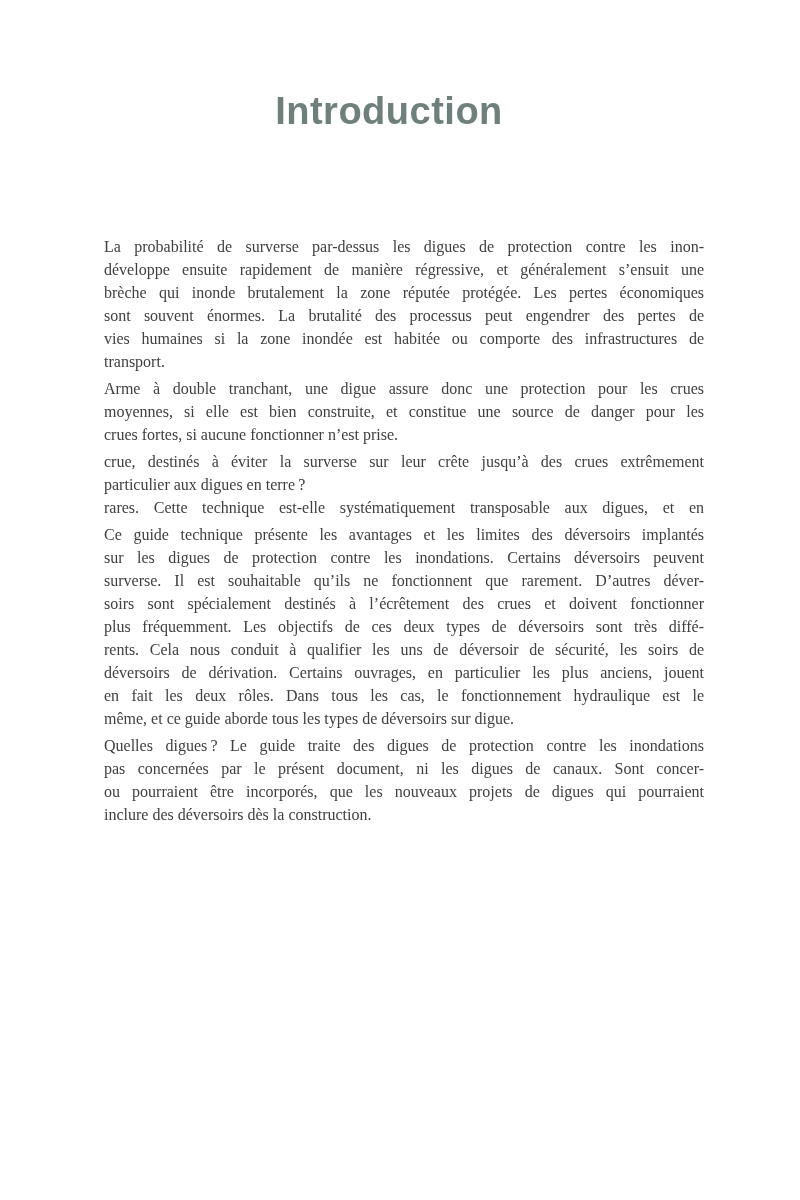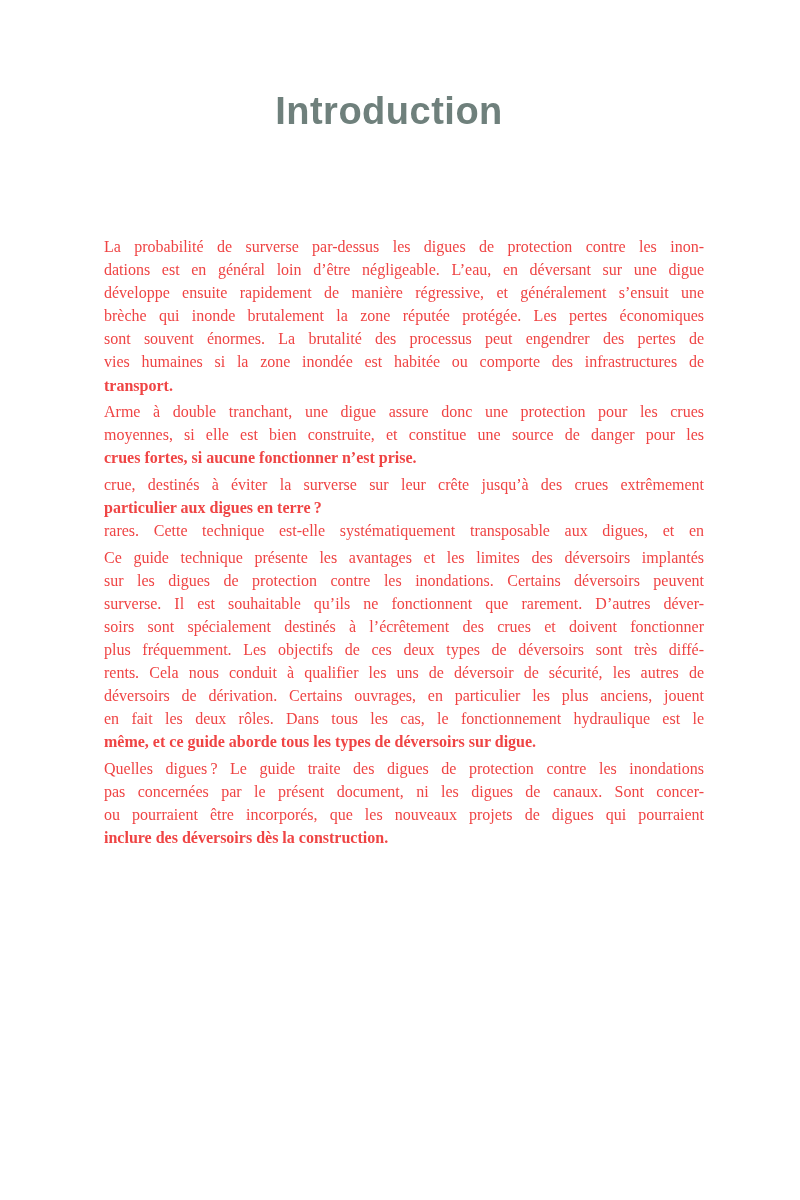--- a/index.html
+++ b/index.html
@@ -42,21 +42,20 @@
     margin: 0 0 3.5px 0;
   }
   .line {
     text-align: justify;
     text-align-last: justify;
     white-space: normal;
   }
   .line.last {
     text-align: left;
     text-align-last: left;
-    font-weight: bold;
   }
   .page-number {
     position: absolute;
     left: 722px;
     top: 1112px;
     width: 60px;
     font-family: "Liberation Sans", sans-serif;
     font-size: 24px;
     font-weight: 400;
     color: #141414;
@@ -69,24 +68,23 @@
     height: 5px;
   }
 </style>
 </head>
 <body>
 
 <div class="page">
 
   <h1 class="chapter-title" style="color: rgb(111, 128, 124);">Introduction</h1>
 
-  <main class="body-text" id="body-text" style="color: #ef4444;">
+  <main class="body-text" id="body-text" style="color: #404040;">
       <div class="para">
         <div class="line">La probabilité de surverse par-dessus les digues de protection contre les inon-</div>
-        <div class="line">dations est en général loin d’être négligeable. L’eau, en déversant sur une digue</div>
         <div class="line">développe ensuite rapidement de manière régressive, et généralement s’ensuit une</div>
         <div class="line">brèche qui inonde brutalement la zone réputée protégée. Les pertes économiques</div>
         <div class="line">sont souvent énormes. La brutalité des processus peut engendrer des pertes de</div>
         <div class="line">vies humaines si la zone inondée est habitée ou comporte des infrastructures de</div>
         <div class="line last">transport.</div>
       </div>
       <div class="para">
         <div class="line">Arme à double tranchant, une digue assure donc une protection pour les crues</div>
         <div class="line">moyennes, si elle est bien construite, et constitue une source de danger pour les</div>
         <div class="line last">crues fortes, si aucune fonctionner n’est prise.</div>
@@ -95,21 +93,21 @@
         <div class="line">crue, destinés à éviter la surverse sur leur crête jusqu’à des crues extrêmement</div>
         <div class="line last">particulier aux digues en terre ?</div>
         <div class="line">rares. Cette technique est-elle systématiquement transposable aux digues, et en</div>
       </div>
       <div class="para">
         <div class="line">Ce guide technique présente les avantages et les limites des déversoirs implantés</div>
         <div class="line">sur les digues de protection contre les inondations. Certains déversoirs peuvent</div>
         <div class="line">surverse. Il est souhaitable qu’ils ne fonctionnent que rarement. D’autres déver-</div>
         <div class="line">soirs sont spécialement destinés à l’écrêtement des crues et doivent fonctionner</div>
         <div class="line">plus fréquemment. Les objectifs de ces deux types de déversoirs sont très diffé-</div>
-        <div class="line">rents. Cela nous conduit à qualifier les uns de déversoir de sécurité, les autres de</div>
+        <div class="line">rents. Cela nous conduit à qualifier les uns de déversoir de sécurité, les soirs de</div>
         <div class="line">déversoirs de dérivation. Certains ouvrages, en particulier les plus anciens, jouent</div>
         <div class="line">en fait les deux rôles. Dans tous les cas, le fonctionnement hydraulique est le</div>
         <div class="line last">même, et ce guide aborde tous les types de déversoirs sur digue.</div>
       </div>
       <div class="para">
         <div class="line">Quelles digues ? Le guide traite des digues de protection contre les inondations</div>
         <div class="line">pas concernées par le présent document, ni les digues de canaux. Sont concer-</div>
         <div class="line">ou pourraient être incorporés, que les nouveaux projets de digues qui pourraient</div>
         <div class="line last">inclure des déversoirs dès la construction.</div>
       </div>

